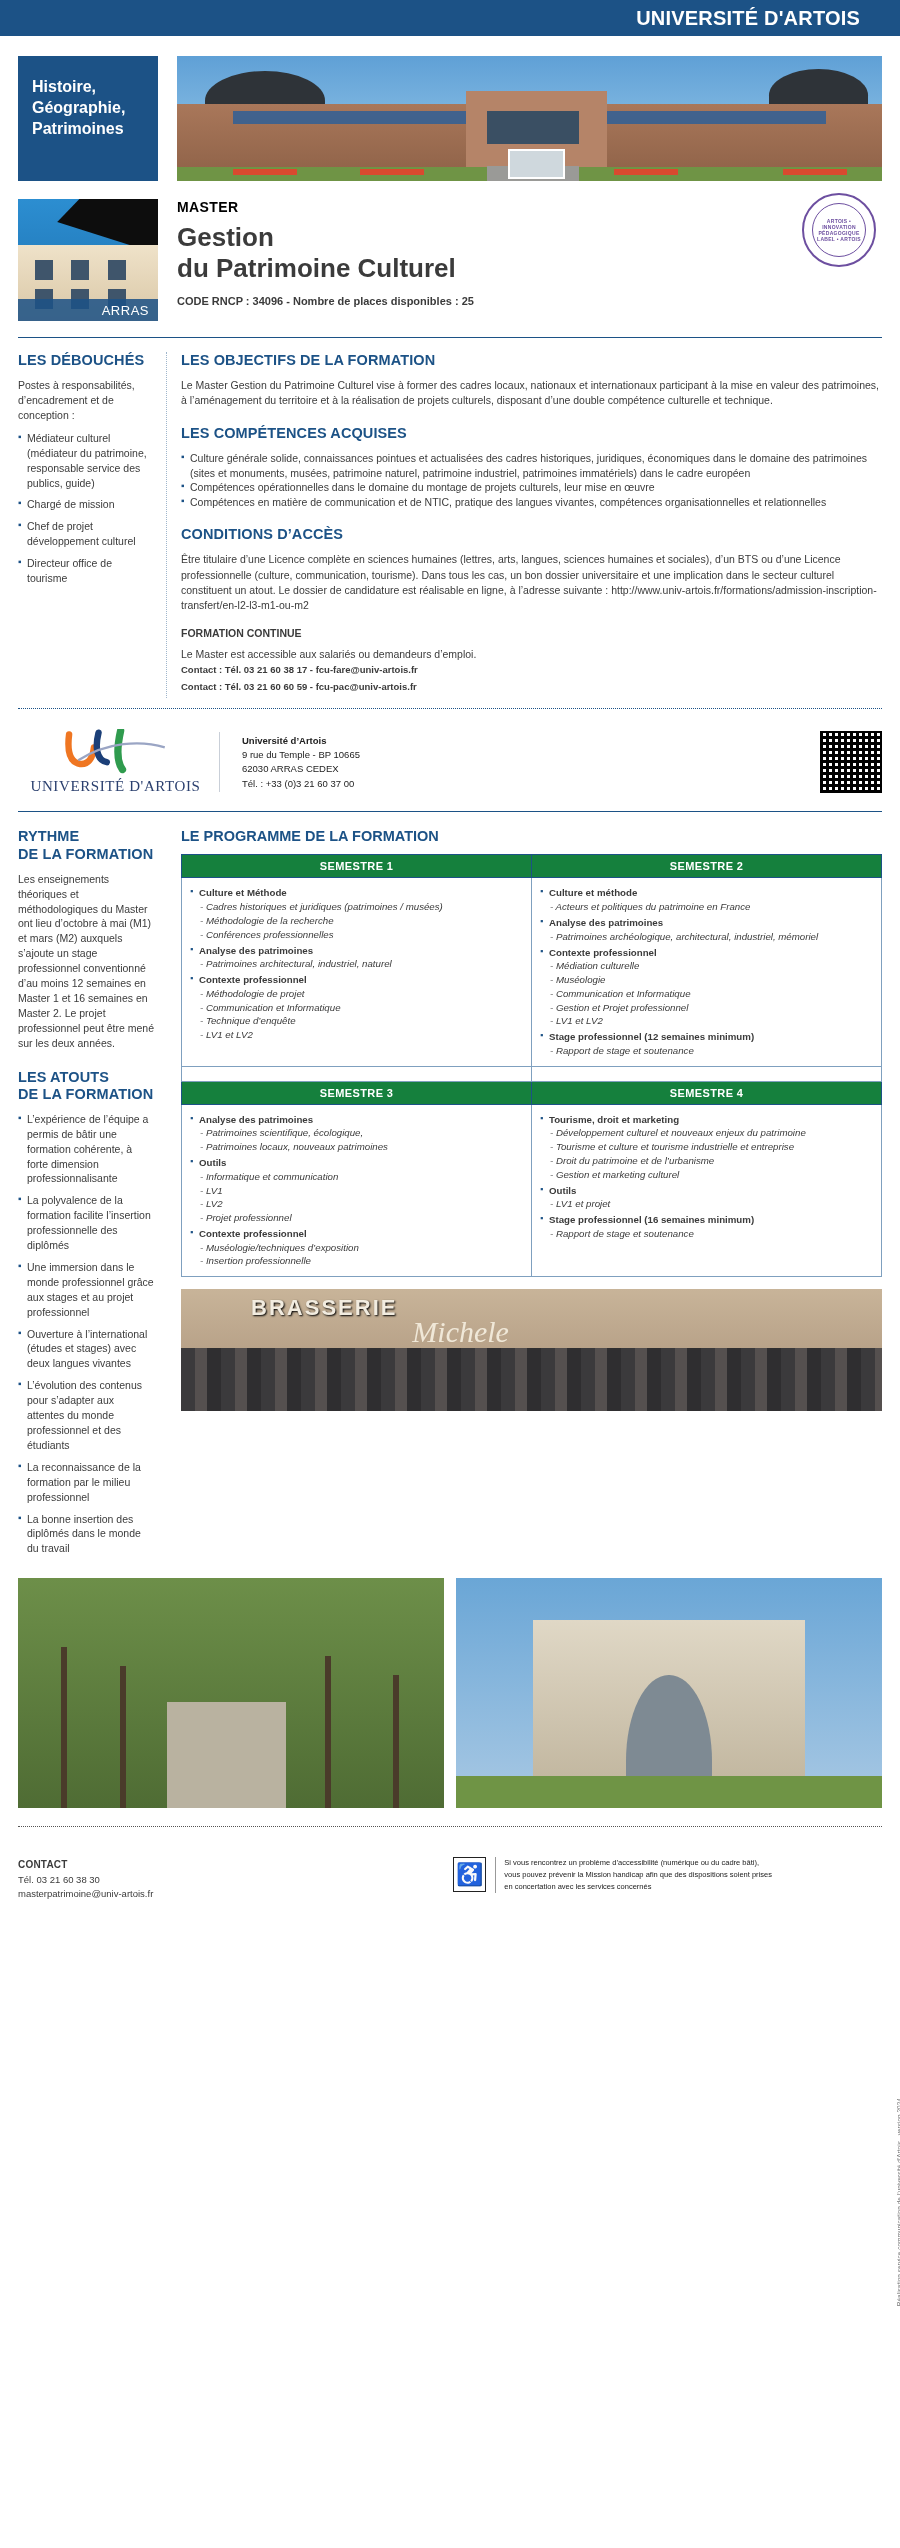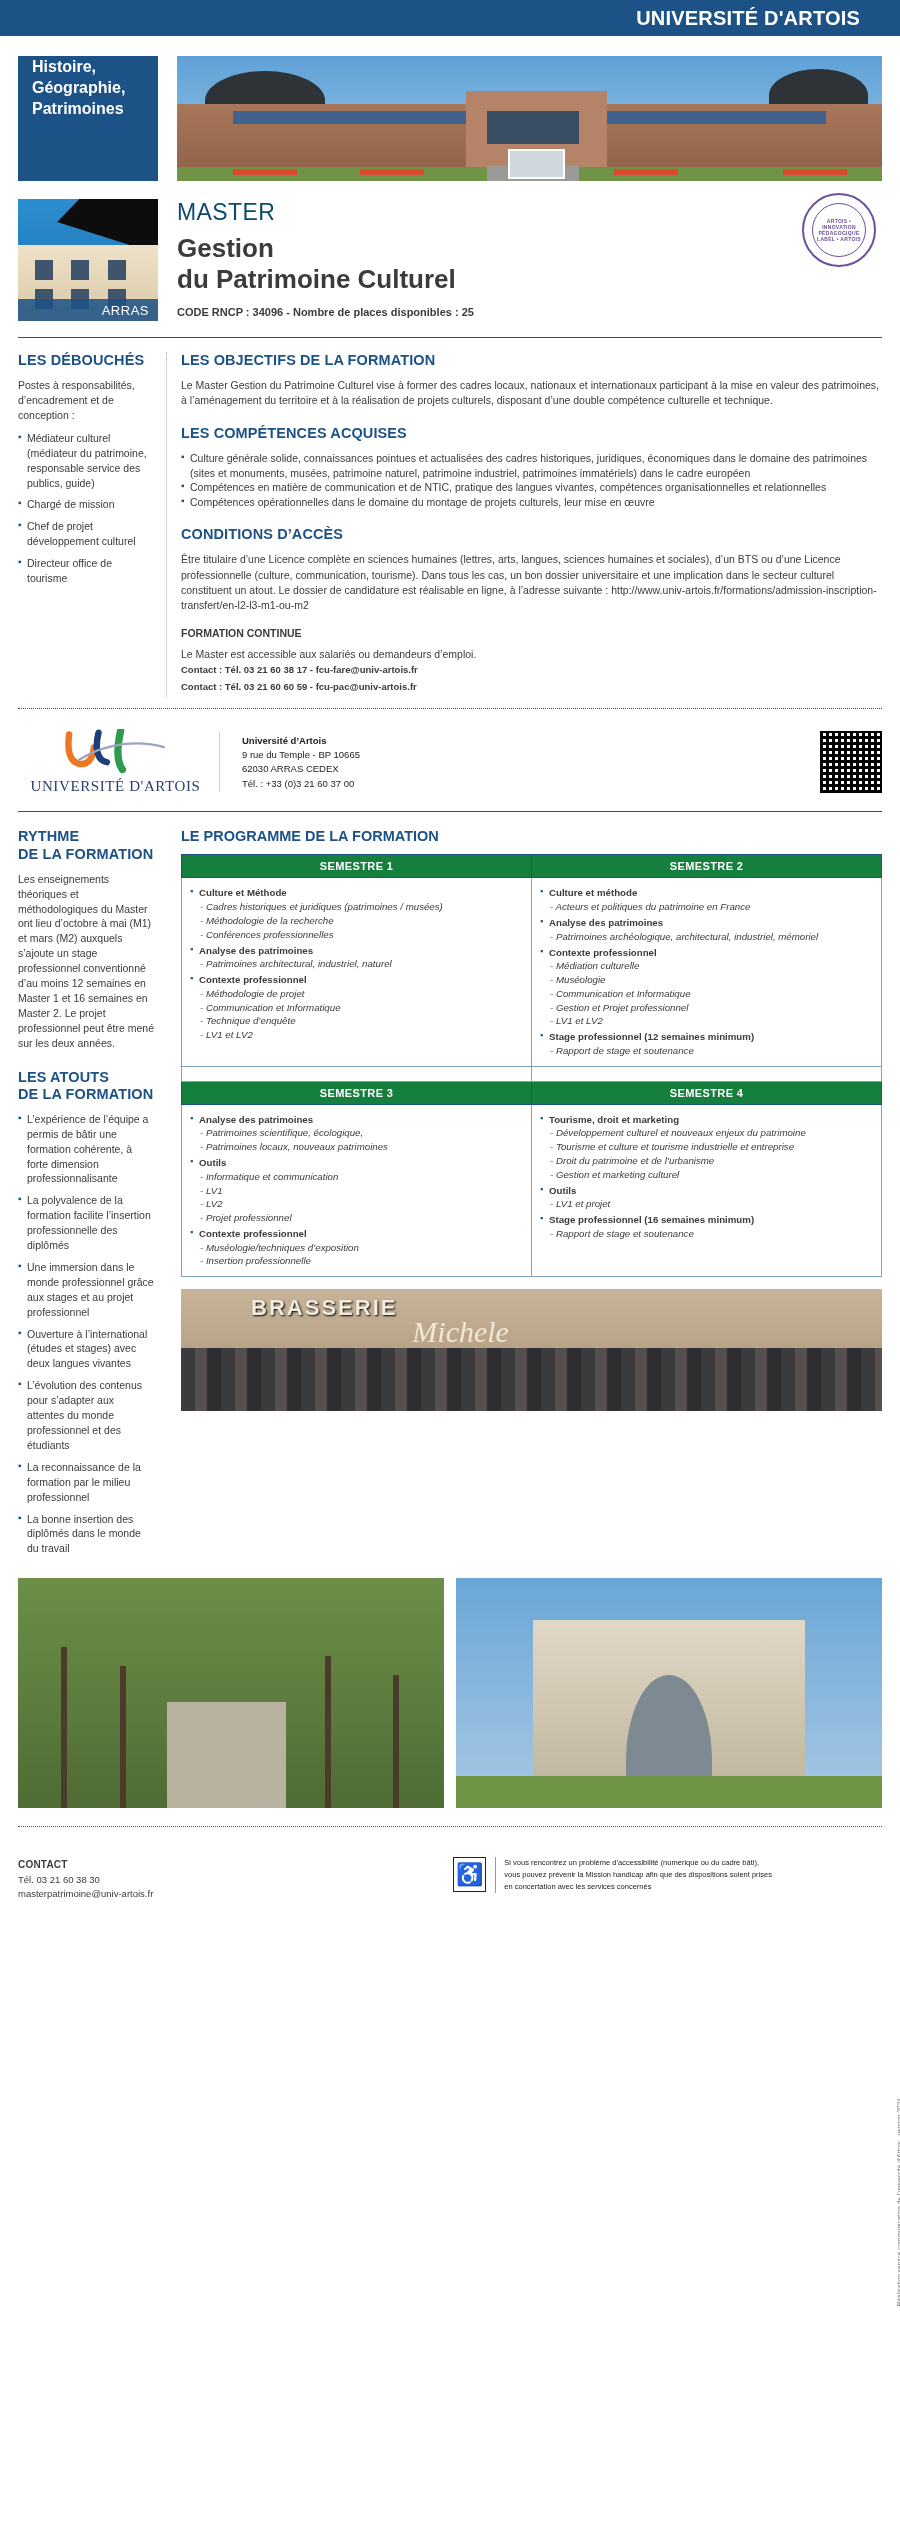--- a/index.html
+++ b/index.html
@@ -21,21 +21,21 @@
   .topbar .uni {
     color:#fff; font-weight:bold; font-size:20px; letter-spacing:.2px;
   }
   
   .sheet { padding:0 18px; }
 
   
   .hero { display:flex; margin-top:20px; }
   .dept-box {
     width:140px; min-height:125px; background:#1c5286; color:#fff;
-    padding:0 12px 10px 14px; font-weight:bold; font-size:16px; line-height:1.32;
+    padding:20px 12px 10px 14px; font-weight:bold; font-size:16px; line-height:1.32;
   }
   .hero-img {
     flex:1; margin-left:19px; height:125px;
     background:
       linear-gradient(#6fa8d8 0%, #8cc0e6 34%, #8cc0e6 34%),
       #8cc0e6;
     position:relative; overflow:hidden;
   }
   .hero-img .sky { position:absolute; inset:0; background:linear-gradient(#5fa0d6,#9ecdeb); }
   .hero-img .roof1 { position:absolute; left:4%; top:12%; width:17%; height:34%; background:#2e3338; border-radius:50% 50% 0 0/70% 70% 0 0; }
@@ -60,21 +60,21 @@
     clip-path:polygon(22% 0,100% 0,100% 100%,0 42%); }
   .arras-img .fac { position:absolute; left:0; bottom:0; width:100%; height:62%;
     background:linear-gradient(#efe2c9,#d9c7a6); }
   .arras-img .win { position:absolute; width:13%; height:16%; background:#3f556b; }
   .arras-img .arras-label {
     position:absolute; left:0; right:0; bottom:0; height:22px; background:rgba(28,82,134,.86);
     color:#fff; font-size:13px; display:flex; align-items:center; justify-content:flex-end;
     padding-right:9px; letter-spacing:.5px;
   }
   .master-text { flex:1; margin-left:19px; position:relative; }
-  .label-master { color:#0c4a6e; font-weight:normal; font-size:23px; letter-spacing:.4px; }
+  .label-master { color:#000000; font-weight:bold; font-size:14px; letter-spacing:.4px; }
   .master-title { color:#3b3b3b; font-weight:bold; font-size:26px; line-height:1.18; margin-top:7px; }
   .rncp { font-size:11px; font-weight:bold; color:#3b3b3b; margin-top:12px; }
 
   .stamp {
     position:absolute; right:6px; top:-6px; width:74px; height:74px; border-radius:50%;
     border:2px solid #6d4fa0; color:#6d4fa0;
   }
   .stamp .inner { position:absolute; inset:8px; border-radius:50%; border:1px solid #6d4fa0; }
   .stamp .txt { position:absolute; inset:0; font-size:5px; font-weight:bold; letter-spacing:.3px;
     display:flex; align-items:center; justify-content:center; text-align:center; padding:0 6px; line-height:1.25; }
@@ -249,22 +249,22 @@
 
     <div class="col-divider"></div>
 
     <div class="col-right">
       <h2 class="sec">LES OBJECTIFS DE LA FORMATION</h2>
       <p class="body">Le Master Gestion du Patrimoine Culturel vise à former des cadres locaux, nationaux et internationaux participant à la mise en valeur des patrimoines, à l’aménagement du territoire et à la réalisation de projets culturels, disposant d’une double compétence culturelle et technique.</p>
 
       <h2 class="sec" style="margin-top:16px">LES COMPÉTENCES ACQUISES</h2>
       <ul class="bul" id="competences-list">
           <li>Culture générale solide, connaissances pointues et actualisées des cadres historiques, juridiques, économiques dans le domaine des patrimoines (sites et monuments, musées, patrimoine naturel, patrimoine industriel, patrimoines immatériels) dans le cadre européen</li>
+          <li>Compétences opérationnelles dans le domaine du montage de projets culturels, leur mise en œuvre</li>
           <li>Compétences en matière de communication et de NTIC, pratique des langues vivantes, compétences organisationnelles et relationnelles</li>
-          <li>Compétences opérationnelles dans le domaine du montage de projets culturels, leur mise en œuvre</li>
         </ul>
 
       <h2 class="sec" style="margin-top:16px">CONDITIONS D’ACCÈS</h2>
       <p class="body">Être titulaire d’une Licence complète en sciences humaines (lettres, arts, langues, sciences humaines et sociales), d’un BTS ou d’une Licence professionnelle (culture, communication, tourisme). Dans tous les cas, un bon dossier universitaire et une implication dans le secteur culturel constituent un atout. Le dossier de candidature est réalisable en ligne, à l’adresse suivante : http://www.univ-artois.fr/formations/admission-inscription-transfert/en-l2-l3-m1-ou-m2</p>
 
       <h3 class="sub">FORMATION CONTINUE</h3>
       <p class="body" style="margin-bottom:2px">Le Master est accessible aux salariés ou demandeurs d’emploi.</p>
       <p class="contact-line">Contact : Tél. 03 21 60 38 17 - fcu-fare@univ-artois.fr</p>
       <p class="contact-line">Contact : Tél. 03 21 60 60 59 - fcu-pac@univ-artois.fr</p>
     </div>

